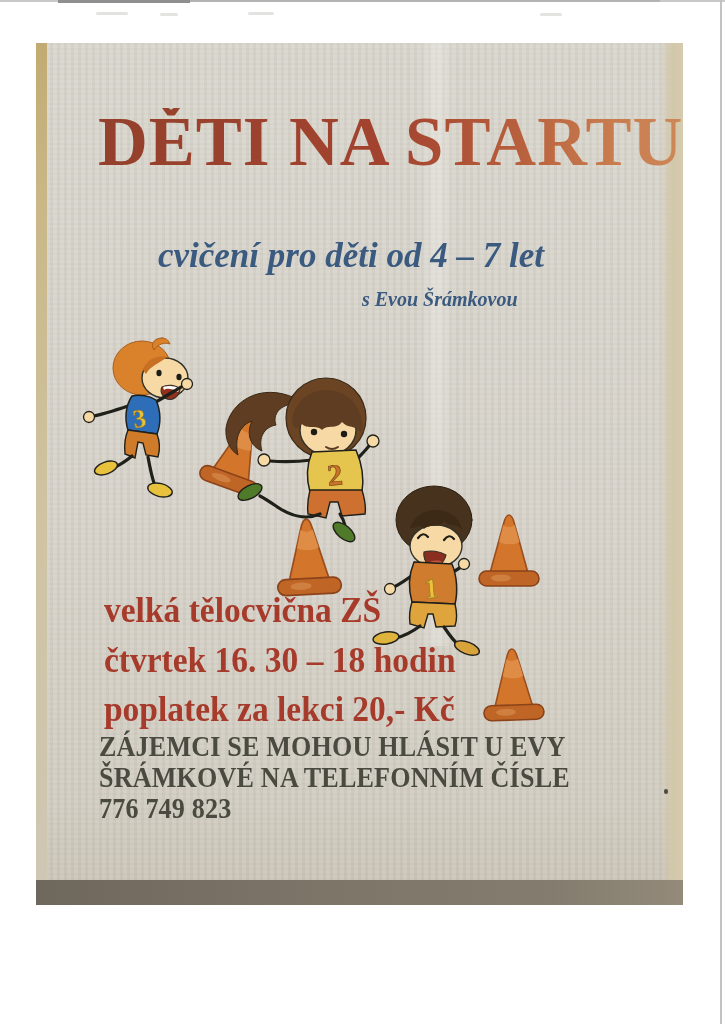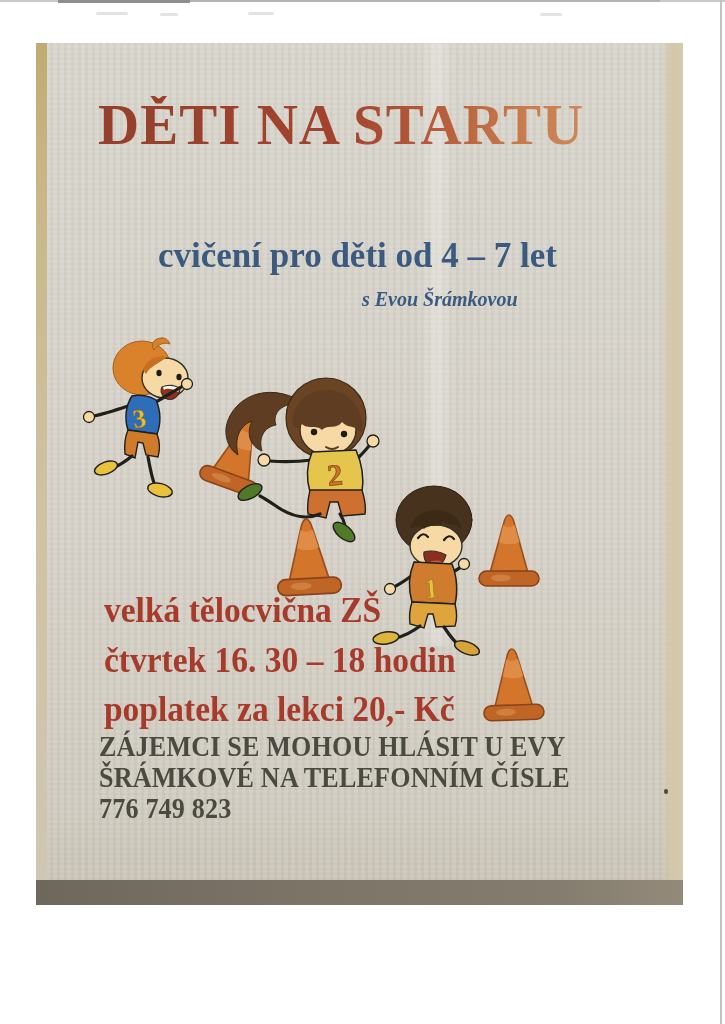--- a/index.html
+++ b/index.html
@@ -36,33 +36,33 @@
   .paper-light-streak{
     position:absolute;left:384px;top:0;width:34px;height:70%;
     background:linear-gradient(90deg, rgba(255,255,255,0) 0%, rgba(255,255,255,0.28) 50%, rgba(255,255,255,0) 100%);
   }
   .paper-bottom-band{
     position:absolute;left:0;bottom:0;width:100%;height:25px;
     background:linear-gradient(90deg,#6e675c 0%,#7d7568 45%,#847c6e 80%,#938a7a 100%);
   }
   
   .poster-title{
-    position:absolute;left:98px;top:96px;
-    font-size:57px;font-weight:bold;letter-spacing:1px;line-height:1;
+    position:absolute;left:98px;top:108px;
+    font-size:69px;font-weight:bold;letter-spacing:1px;line-height:1;
     color:#a3432f;white-space:nowrap;
   }
   @supports (-webkit-background-clip:text){
     .poster-title{
       background:linear-gradient(90deg,#94402c 0%,#a3432f 50%,#b8603d 72%,#c97c4e 88%,#cd8758 100%);
       -webkit-background-clip:text;background-clip:text;color:transparent;
     }
   }
   .poster-subtitle{
     position:absolute;left:158px;top:237px;
-    font-size:35px;font-weight:bold;line-height:1.1;
+    font-size:35px;font-weight:bold;font-style:italic;line-height:1.1;
     color:#3a5a80;white-space:nowrap;
   }
   .poster-instructor{
     position:absolute;left:362px;top:288px;
     font-size:20px;font-weight:bold;font-style:italic;line-height:1.1;
     color:#3a5a80;white-space:nowrap;
   }
   .detail-line{
     position:absolute;left:104px;
     font-size:36px;font-weight:bold;line-height:1.05;

